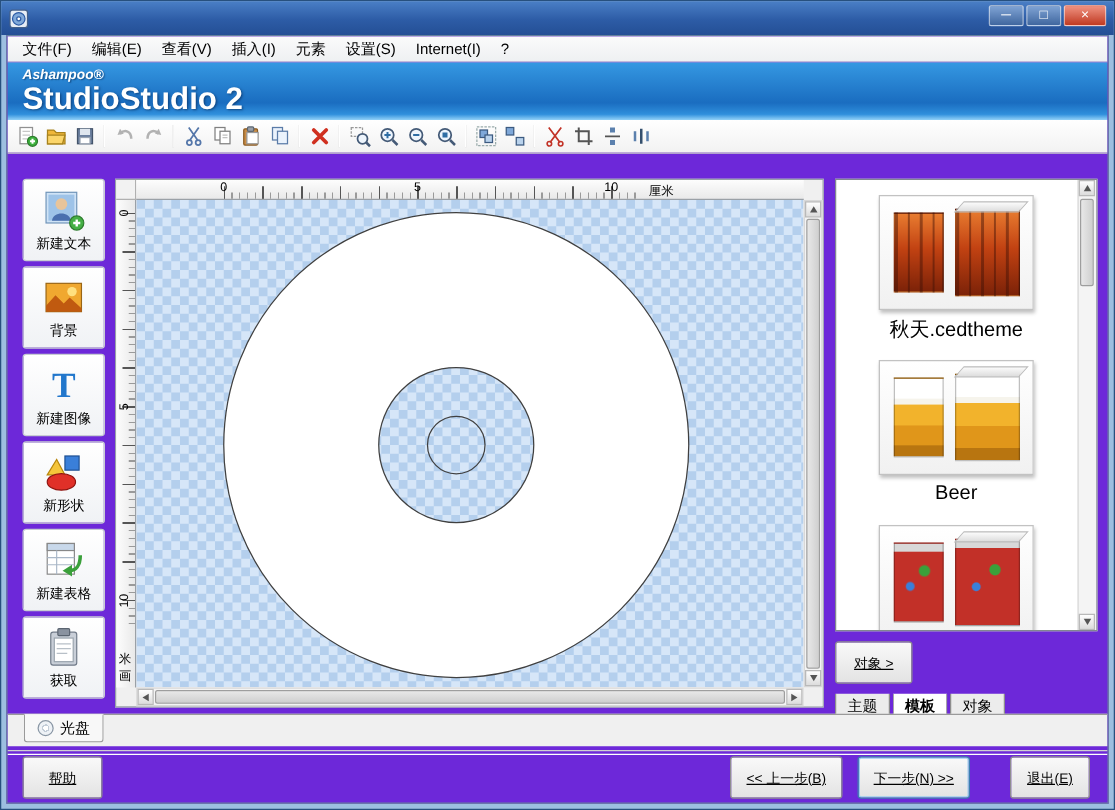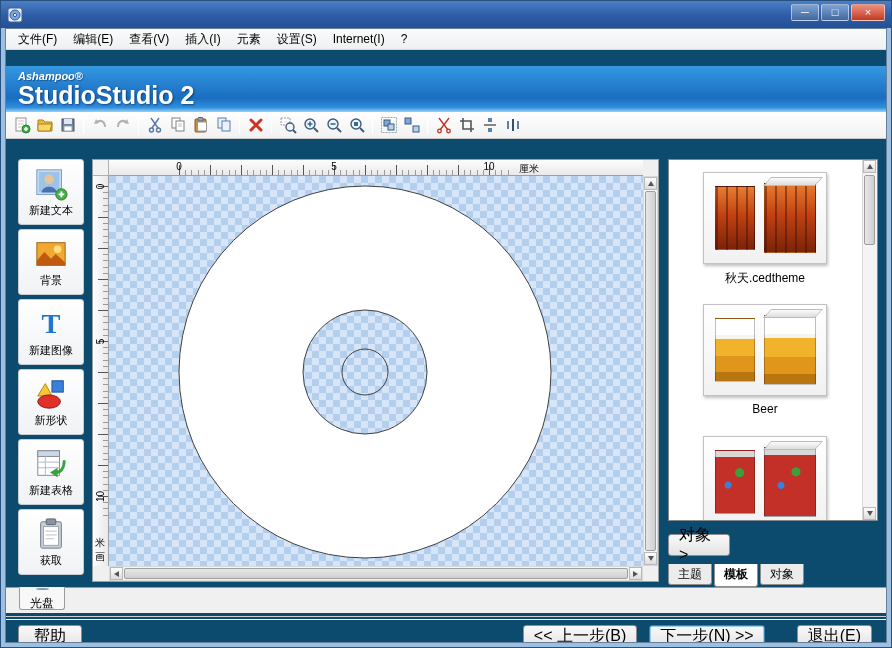--- a/index.html
+++ b/index.html
@@ -14,31 +14,31 @@
               background:linear-gradient(180deg,#4a7fc6 0%,#2d5ca6 55%,#244f95 100%); }
   .app-icon { width:16px; height:16px; margin-right:6px; flex:0 0 16px; }
   .titlebar .title { color:#fff; text-shadow:0 1px 1px rgba(0,0,0,.55); font-size:12px; }
   .winbtns { margin-left:auto; display:flex; gap:2px; align-self:flex-start; padding-top:3px; }
   .winbtn { width:28px; height:17px; border:1px solid rgba(255,255,255,.5); border-radius:2px;
             color:#fff; font-size:11px; line-height:15px; text-align:center;
             background:linear-gradient(180deg,#7fa3d4,#40679f); cursor:default; }
   .winbtn.close { width:34px; background:linear-gradient(180deg,#ef9180,#c03a22); }
 
   
-  .app-body { flex:1; margin:0 4px 4px; background:#0c4a6e; border:1px solid #65819d;
+  .app-body { flex:1; margin:0 4px 4px; background:#6d28d9; border:1px solid #65819d;
               display:flex; flex-direction:column; min-height:0; overflow:hidden; }
 
   
   .menubar { height:21px; flex:0 0 21px; background:linear-gradient(#fbfbfb,#eef0f2);
              border-bottom:1px solid #d5d8db; display:flex; align-items:center; padding:0 4px; }
   .menu-item { padding:2px 8px; cursor:default; }
 
   
   .brandbar { height:46px; flex:0 0 46px; position:relative; padding:4px 0 0 12px;
-              background:linear-gradient(180deg,#3598e2 0%,#1a6dc0 70%,#2f8fdc 90%,#93d2f8 100%);margin-top:16px; }
+              background:linear-gradient(180deg,#3598e2 0%,#1a6dc0 70%,#2f8fdc 90%,#93d2f8 100%); }
   .brand-co { color:#fff; font-size:11px; font-weight:bold; font-style:italic; display:block;
               text-shadow:1px 1px 1px rgba(0,30,70,.5); }
   .brand-prod { color:#fff; font-size:25px; line-height:26px; text-shadow:1px 1px 2px rgba(0,30,70,.55); }
   .brand-prod .b { font-weight:bold; }
   .brand-prod .l { font-weight:bold; }
 
   
   .toolbar { height:27px; flex:0 0 27px; background:linear-gradient(#ffffff,#f2f2f2);
              border-bottom:1px solid #c9c9c9; display:flex; align-items:center; padding:0 4px; }
   .tbtn { width:23px; height:23px; display:flex; align-items:center; justify-content:center;
@@ -110,54 +110,54 @@
   
   .right-panel { width:210px; flex:0 0 210px; margin-left:9px; display:flex; flex-direction:column; }
   .tpl-list { height:362px; flex:0 0 362px; background:#fff; border:1px solid #828790;
               position:relative; overflow:hidden; }
   .tpl-items { position:absolute; left:0; top:0; right:16px; display:flex; flex-direction:column;
                align-items:center; padding-top:12px; }
   .tpl-item { display:flex; flex-direction:column; align-items:center; margin-bottom:20px; cursor:default; }
   .thumb { width:124px; height:92px; background:linear-gradient(#ffffff,#f1f1f1); border:1px solid #c2c2c2;
            box-shadow:1px 2px 3px rgba(0,0,0,.25); display:flex; align-items:center;
            justify-content:center; gap:9px; }
-  .tpl-name { margin-top:6px; font-size:12px; height:14px; }
+  .tpl-name { margin-top:6px; font-size:16px; height:14px; }
   .flat { width:40px; height:64px; border:1px solid rgba(0,0,0,.25); }
   .box3d { width:52px; height:70px; border:1px solid rgba(0,0,0,.25); position:relative; }
   .box3d::before { content:""; position:absolute; left:2px; top:-7px; width:100%; height:7px;
                    background:linear-gradient(#fbfbfb,#ddd); transform:skewX(-42deg); border:1px solid #bbb; }
   .art-autumn { background:
       repeating-linear-gradient(90deg, rgba(60,15,5,.45) 0 2px, rgba(0,0,0,0) 2px 10px),
       linear-gradient(180deg,#e87c30 0%,#c24212 45%,#7c2208 100%); }
   .art-beer { background:linear-gradient(180deg,#ffffff 0 26%,#f6f4ec 26% 33%,#f2b32c 33% 60%,#e0961a 60% 86%,#b87510 86% 100%); }
   .art-red { background:
       radial-gradient(circle at 62% 35%, #3aa03a 0 4px, rgba(0,0,0,0) 5px),
       radial-gradient(circle at 32% 55%, #3a7fd9 0 3px, rgba(0,0,0,0) 4px),
       linear-gradient(180deg,#d8d8d8 0 10%,#c23028 10% 100%); }
 
   .tpl-sb { position:absolute; right:0; top:0; width:15px; height:100%; background:#f4f4f4; border-left:1px solid #d8d8d8; }
   .tpl-sb .sb-btn { left:0; } .tpl-sb .up { top:0; } .tpl-sb .down { bottom:0; }
   .tpl-sb .sb-thumb { left:1px; width:11px; top:15px; height:70px; }
 
   .objects-row { margin-top:8px; }
   .btn { display:inline-flex; align-items:center; justify-content:center; height:22px;
          background:linear-gradient(#f9f9f9,#e3e3e3); border:1px solid #8e8e8e; border-radius:3px;
-         font-size:16px; padding:4px 10px; cursor:default; }
+         font-size:11px; padding:16px 10px; cursor:default;text-decoration:underline; }
   .objects-btn { width:62px; }
   .rp-tabs { margin-top:8px; display:flex; gap:2px; align-items:flex-start; }
   .rp-tab { height:21px; padding:2px 9px; border:1px solid #8e8e8e; border-top:none;
             border-radius:0 0 3px 3px; background:#ececec; cursor:default; }
   .rp-tab.active { background:#fff; font-weight:bold; height:23px; }
 
   
   .pagetab-row { flex:0 0 26px; height:26px; border-top:1px solid #9a9a9a; background:#f0f0f0;
                  display:flex; align-items:flex-start; padding-left:13px; }
   .page-tab { display:flex; align-items:center; gap:5px; height:23px; padding:0 10px;
               background:#f8f8f8; border:1px solid #9a9a9a; border-top:1px solid #f0f0f0;
-              margin-top:-1px; border-radius:0 0 3px 3px; cursor:default;flex-direction:column; }
+              margin-top:-1px; border-radius:0 0 3px 3px; cursor:default; }
   .disc-ico { width:13px; height:13px; border-radius:50%; border:1px solid #8a97a5;
               background:radial-gradient(circle,#ffffff 0 2px,#c3cdd8 2px 3px,#eef2f6 3px 7px); }
 
   
   .sep-line { flex:0 0 8px; height:8px; position:relative; }
   .sep-line::before { content:""; position:absolute; left:0; right:0; top:3px; height:2px;
                       border-top:1px solid #cfcfcf; border-bottom:1px solid #ffffff; }
   .footer { flex:0 0 35px; display:flex; align-items:center; padding:0 14px 4px 12px; }
   .footer .spacer { flex:1; }
   .fbtn { min-width:64px; height:24px; }

